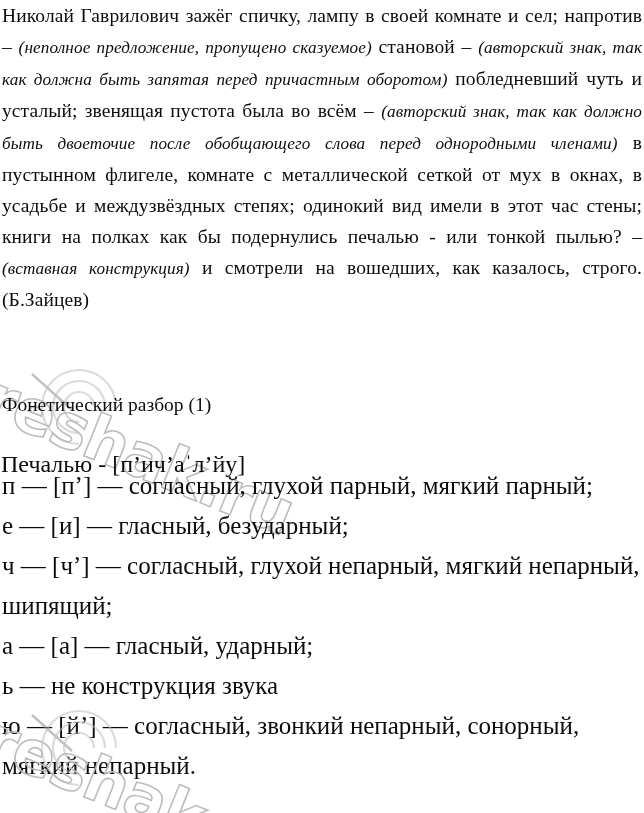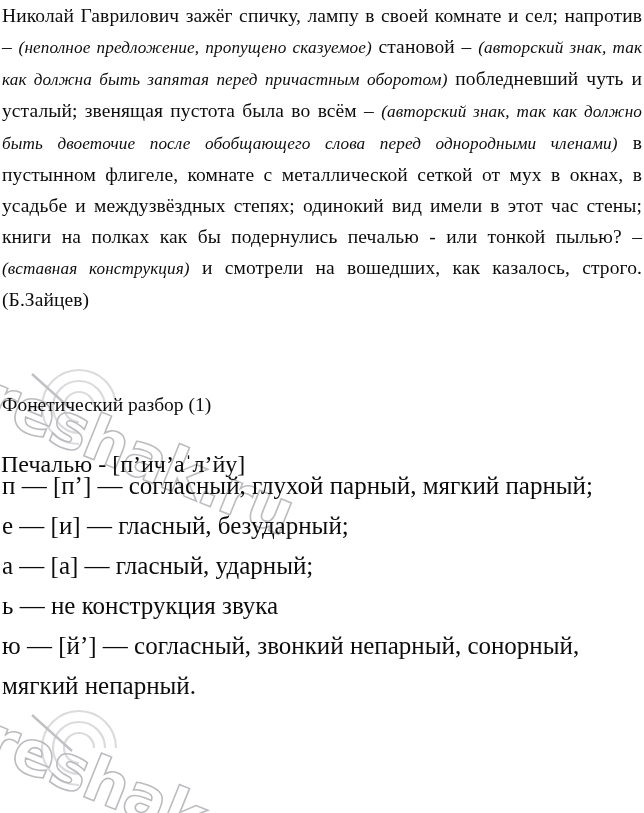--- a/index.html
+++ b/index.html
@@ -138,20 +138,21 @@
     <div class="wm-text">reshak.ru</div>
   </div>
 
   <div class="section-heading">Фонетический разбор (1)</div>
 
   <div class="phon-word">Печалью  - [п’ич’аˈл’йу]</div>
 
   <div class="phon-list">
     <div class="phon-line">п — [п’] — согласный, глухой парный, мягкий парный;</div>
     <div class="phon-line">е — [и] — гласный, безударный;</div>
+    <div class="phon-line">ч — [ч’] — согласный, глухой непарный, мягкий непарный, шипящий;</div>
     <div class="phon-line">а — [а] — гласный, ударный;</div>
     <div class="phon-line">ь — не конструкция звука</div>
     <div class="phon-line wrap">ю — [й’] — согласный, звонкий непарный, сонорный, мягкий непарный.</div>
   </div>
 
   <div class="wm wm2">
     <svg class="wm-spiral" width="150" height="150" viewBox="0 0 150 150">
       <g fill="none" stroke="#bfbfc4" stroke-width="2.2">
         <path d="M112 75 a37 37 0 1 0 -37 37"></path>
         <path d="M101 75 a26 26 0 1 0 -26 26"></path>

